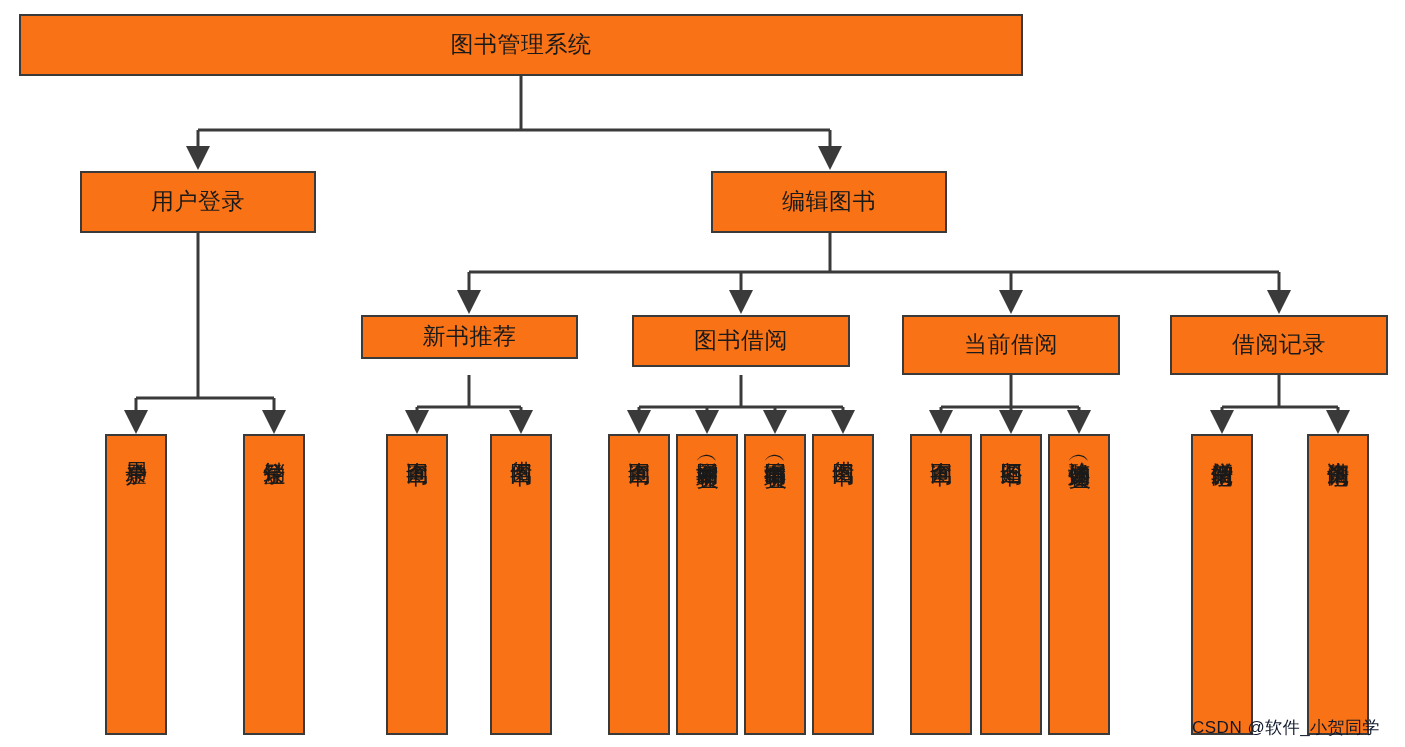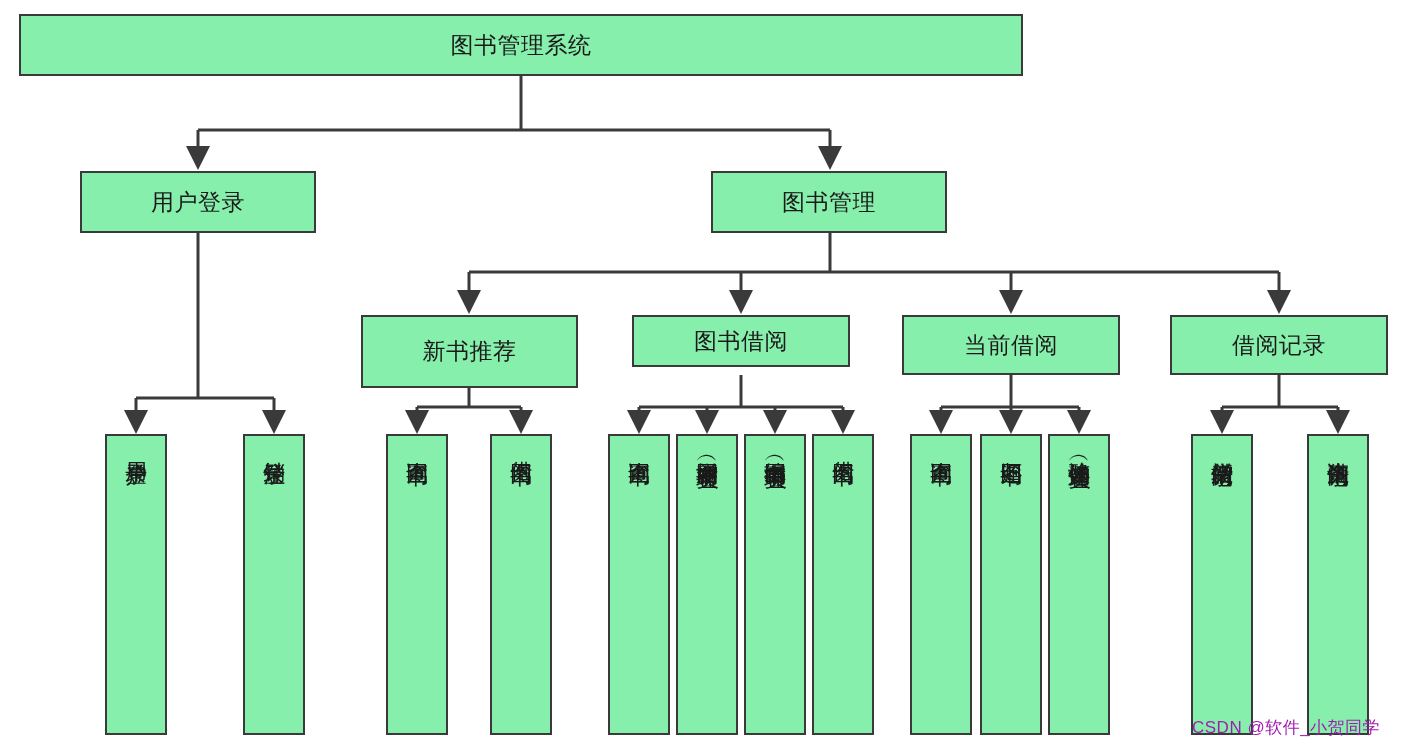--- a/index.html
+++ b/index.html
@@ -21,26 +21,27 @@
     position: absolute;
     left: 0;
     top: 0;
     width: 1405px;
     height: 747px;
     pointer-events: none;
   }
   .node {
     position: absolute;
     box-sizing: border-box;
-    background: #86efac;
+    background: #f97316;
     border: 2px solid #3a3a3a;
     display: flex;
     align-items: center;
     justify-content: center;
     color: #1a1a1a;
+    font-family: Liberation Serif, serif;
   }
   .node .lbl {
     display: block;
     text-align: center;
     line-height: 1.06;
     white-space: nowrap;
   }
   
   .node.h .lbl {
     font-size: 23px;
@@ -57,21 +58,21 @@
     writing-mode: vertical-rl;
     text-orientation: upright;
     font-size: 22px;
     line-height: 1.12;
     letter-spacing: 1px;
     white-space: normal;
     max-height: 282px;
   }
   .watermark {
     position: absolute;
-    color: #a21caf;
+    color: #0f172a;
     font-size: 17px;
     letter-spacing: 0.5px;
     white-space: nowrap;
     user-select: none;
   }
 </style>
 </head>
 <body>
 
 <div id="canvas">
@@ -127,24 +128,24 @@
   </svg>
 
   <div class="node h root" style="left:19px; top:14px; width:1004px; height:62px;">
     <span class="lbl">图书管理系统</span>
   </div>
 
   <div class="node h" style="left:80px; top:171px; width:236px; height:62px;">
     <span class="lbl">用户登录</span>
   </div>
   <div class="node h" style="left:711px; top:171px; width:236px; height:62px;">
-    <span class="lbl">图书管理</span>
-  </div>
-
-  <div class="node h" style="left:361px; top:315px; width:217px; height:73px;">
+    <span class="lbl">编辑图书</span>
+  </div>
+
+  <div class="node h" style="left:361px; top:315px; width:217px; height:44px;">
     <span class="lbl">新书推荐</span>
   </div>
   <div class="node h" style="left:632px; top:315px; width:218px; height:52px;">
     <span class="lbl">图书借阅</span>
   </div>
   <div class="node h" style="left:1170px; top:315px; width:218px; height:60px;">
     <span class="lbl">借阅记录</span>
   </div>
   <div class="node h" style="left:902px; top:315px; width:218px; height:60px;">
     <span class="lbl">当前借阅</span>

